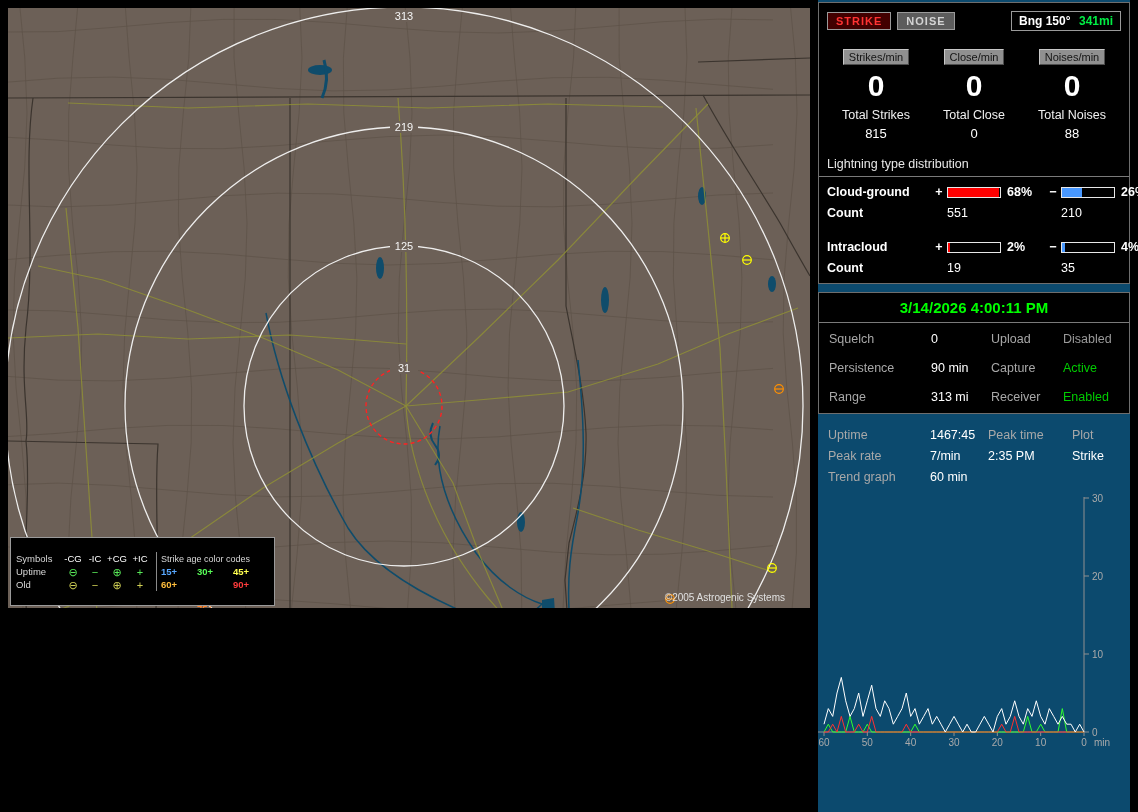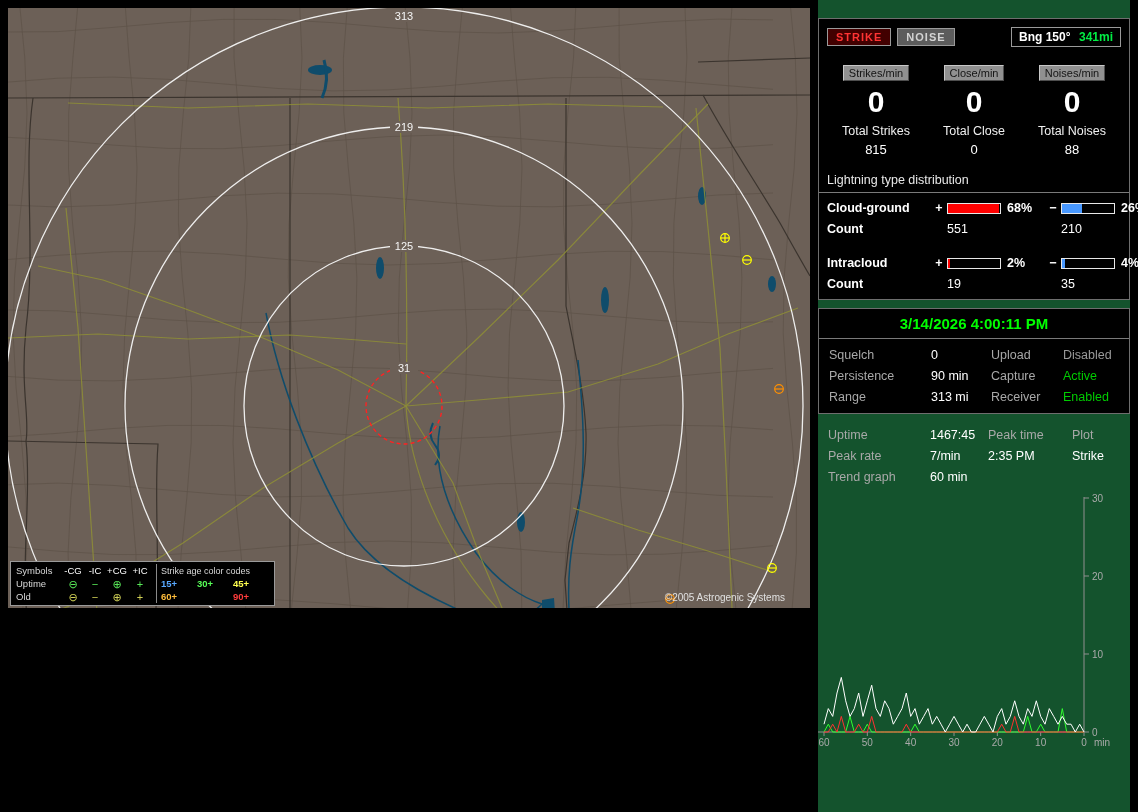--- a/index.html
+++ b/index.html
@@ -4,31 +4,31 @@
 <style>
   *{margin:0;padding:0;box-sizing:border-box}
   html,body{width:1138px;height:812px;background:#000;font-family:"Liberation Sans",sans-serif;position:relative;overflow:hidden;color:#fff}
 
   
   .map{position:absolute;left:8px;top:8px;width:802px;height:600px;background:#6c6057;overflow:hidden}
   .map svg{display:block}
   .copyright{position:absolute;right:25px;bottom:5px;font-size:10px;color:#e0e0e0;z-index:5}
 
   .legend{position:absolute;left:2px;bottom:2px;z-index:6;background:#000;border:1px solid #9a9a9a;
-    padding:2px 5px;display:grid;grid-template-columns:46px 22px 22px 22px 24px 9px 36px 36px 36px;
+    padding:14px 5px;display:grid;grid-template-columns:46px 22px 22px 22px 24px 9px 36px 36px 36px;
     grid-auto-rows:13px;align-items:center;font-size:9.5px;color:#e0e0e0;line-height:12px}
   .lg-name{color:#d8d8d8}
   .lg-h{text-align:center;color:#fff}
   .lg-s{font-size:11px;text-align:center}
   .lg-age{font-weight:bold}
   .lg-ageheader{grid-column:7 / span 3;white-space:nowrap;font-size:9px;color:#d8d8d8}
   .lg-div{width:1px;height:13px;background:#8a8a8a;justify-self:center}
 
   
-  .rpanel{position:absolute;left:818px;top:0;width:312px;height:812px;background:#14532d;padding-top:18px}
+  .rpanel{position:absolute;left:818px;top:0;width:312px;height:812px;background:#0c4a6e;padding-top:2px}
   .pbox{border:1px solid #6e6e6e;margin-bottom:8px;padding:8px;background:#000}
 
   .toprow{display:flex;align-items:center}
   .btn{display:inline-block;font-size:11px;font-weight:bold;padding:2px 8px;border:1px solid #9a9a9a;letter-spacing:1px}
   .strike-btn{background:#420000;color:#ff3333;margin-right:6px}
   .noise-btn{background:#5c5c5c;color:#d4d4d4}
   .bearing{margin-left:auto;border:1px solid #9a9a9a;background:#000;width:110px;display:flex;justify-content:space-between;padding:2px 7px;font-size:12px;font-weight:bold}
 
   .counters{display:flex;margin-top:16px;text-align:center}
   .counter{flex:1}
@@ -42,21 +42,21 @@
   .dist-grid{display:grid;grid-template-columns:104px 16px 56px 42px 16px 56px auto;align-items:center;row-gap:7px;font-size:12.5px}
   .dname{font-weight:bold;color:#fff}
   .dsign{font-weight:bold;color:#fff;text-align:center}
   .dbar{display:block;width:54px;height:11px;border:1px solid #e8e8e8;background:#000}
   .dfill{display:block;height:100%}
   .dpct{font-weight:bold;color:#fff;padding-left:4px}
   .dcount{color:#fff}
   .dist-spacer{grid-column:1 / span 7;height:6px}
 
   .datetime{font-size:15px;font-weight:bold;padding:6px 8px;border-bottom:1px solid #7a7a7a}
-  .sgrid{display:grid;grid-template-columns:102px 60px 72px auto;row-gap:7px;padding:9px 10px;font-size:12.5px}
+  .sgrid{display:grid;grid-template-columns:102px 60px 72px auto;row-gap:15px;padding:9px 10px;font-size:12.5px}
   .slabel{color:#a8a8a8}
   .svalue{color:#fff}
 
   .statsgrid{display:grid;grid-template-columns:102px 58px 84px auto;row-gap:7px;padding:6px 10px 0 10px;font-size:12.5px;margin-top:4px}
   .trend-svg{display:block;margin-top:10px}
 </style>
 </head>
 <body>
 
 <div class="map">

